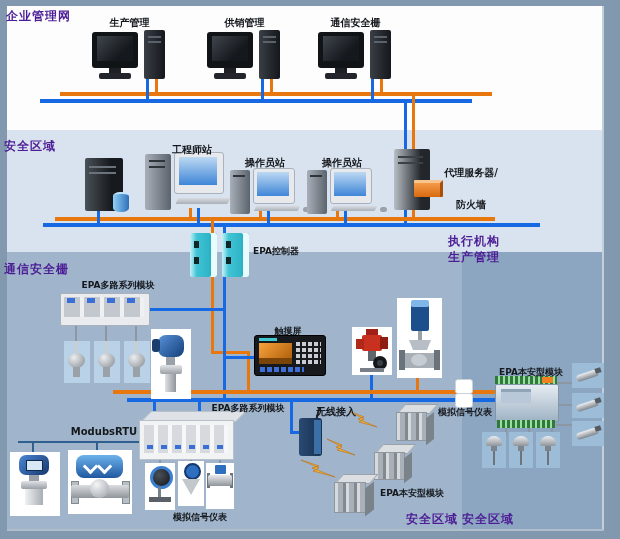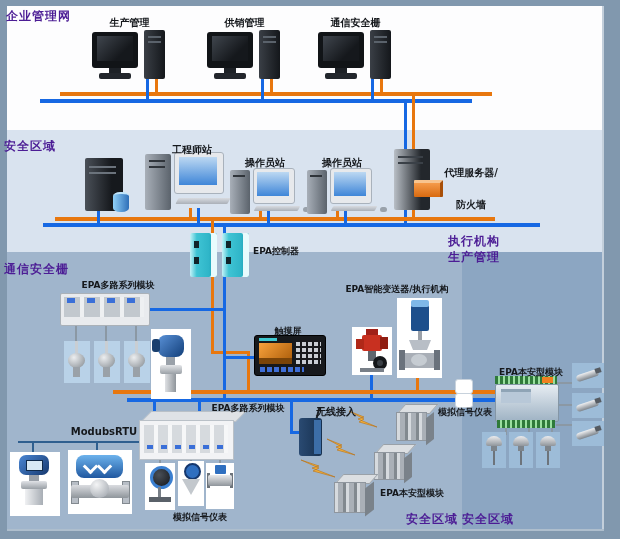--- a/index.html
+++ b/index.html
@@ -306,21 +306,20 @@
   </div>
 
   <div class="dl" style="left:260px;top:325px;width:56px;">触摸屏</div>
   <div class="hmi" style="left:254px;top:335px;z-index:3;">
     <div class="strip"></div>
     <div class="scrn"></div>
     <div class="keys"></div>
     <div class="brow"></div>
   </div>
 
-  <div class="dl" style="left:334px;top:283px;width:126px;">EPA智能变送器/执行机构</div>
   <div class="wbox" style="left:352px;top:327px;width:40px;height:48px;"></div>
   <svg class="dev" style="left:352px;top:327px;" width="40" height="48">
     <rect x="14" y="2" width="12" height="6" fill="#a02018"></rect>
     <rect x="10" y="8" width="20" height="16" rx="2" fill="#c83020"></rect>
     <rect x="4" y="12" width="8" height="10" fill="#b02818"></rect>
     <rect x="28" y="10" width="8" height="12" fill="#8f1d12"></rect>
     <rect x="16" y="24" width="8" height="10" fill="#60666e"></rect>
     <circle cx="28" cy="36" r="7" fill="#15171a"></circle>
       <circle cx="28" cy="36" r="3" fill="#3a3f45"></circle>
     <rect x="8" y="41" width="24" height="4" fill="#787f88"></rect>

